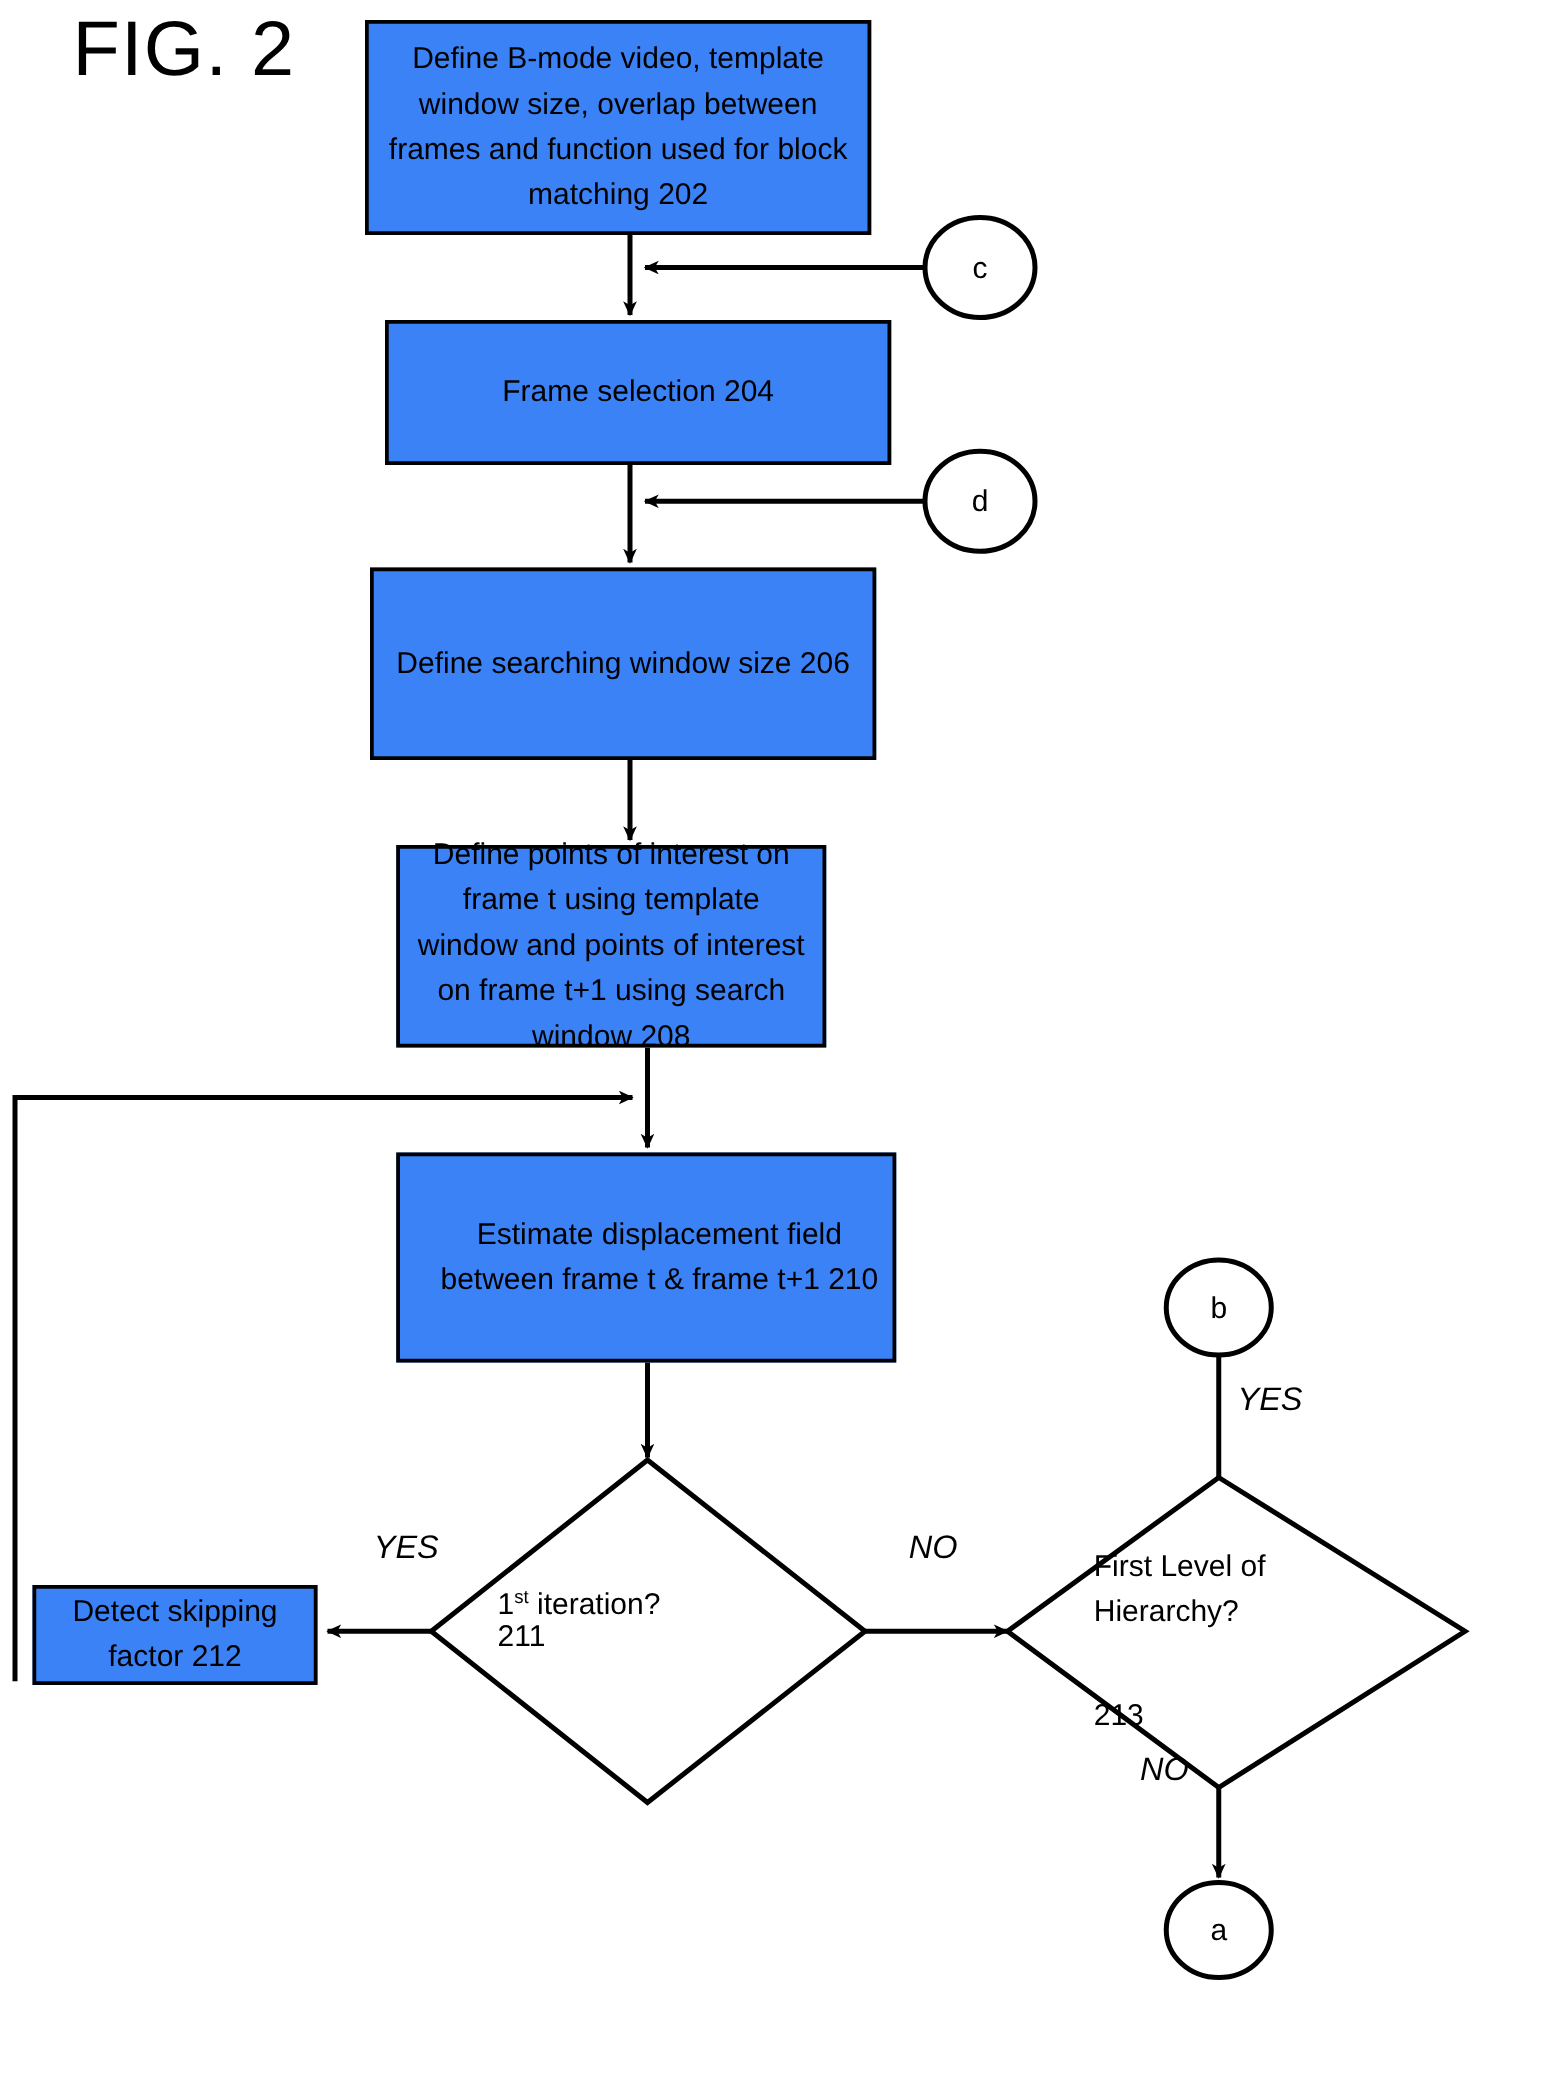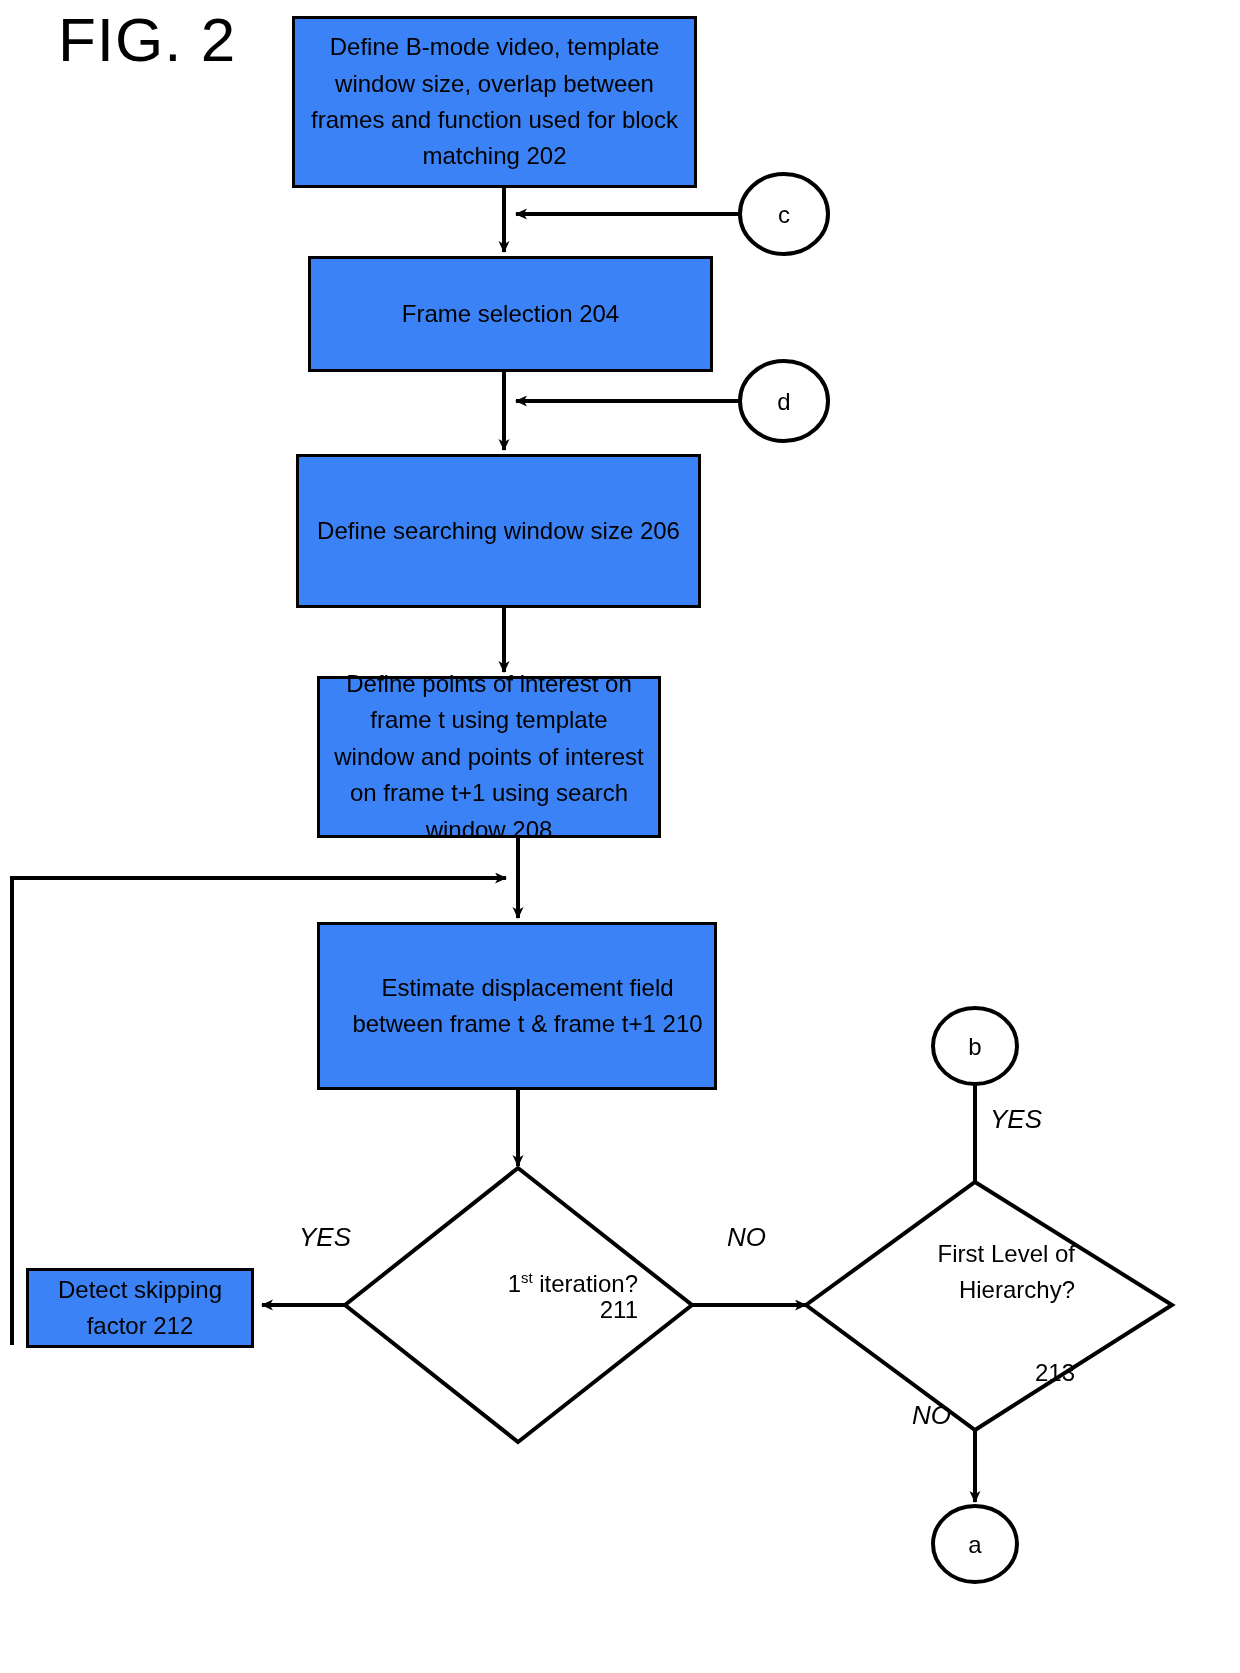--- a/index.html
+++ b/index.html
@@ -48,21 +48,21 @@
   .node-text {
     font-family: "Liberation Sans", sans-serif;
     font-size: 24px;
     line-height: 1.52;
     color: #000;
     padding: 0 10px;
     white-space: pre-line;
   }
   .diamond-label {
     position: absolute;
-    text-align: right;
+    text-align: left;
     font-family: "Liberation Sans", sans-serif;
     font-size: 24px;
     line-height: 1.5;
     color: #000;
     white-space: pre-line;
     pointer-events: none;
   }
   .connector-label {
     position: absolute;
     font-family: "Liberation Sans", sans-serif;

